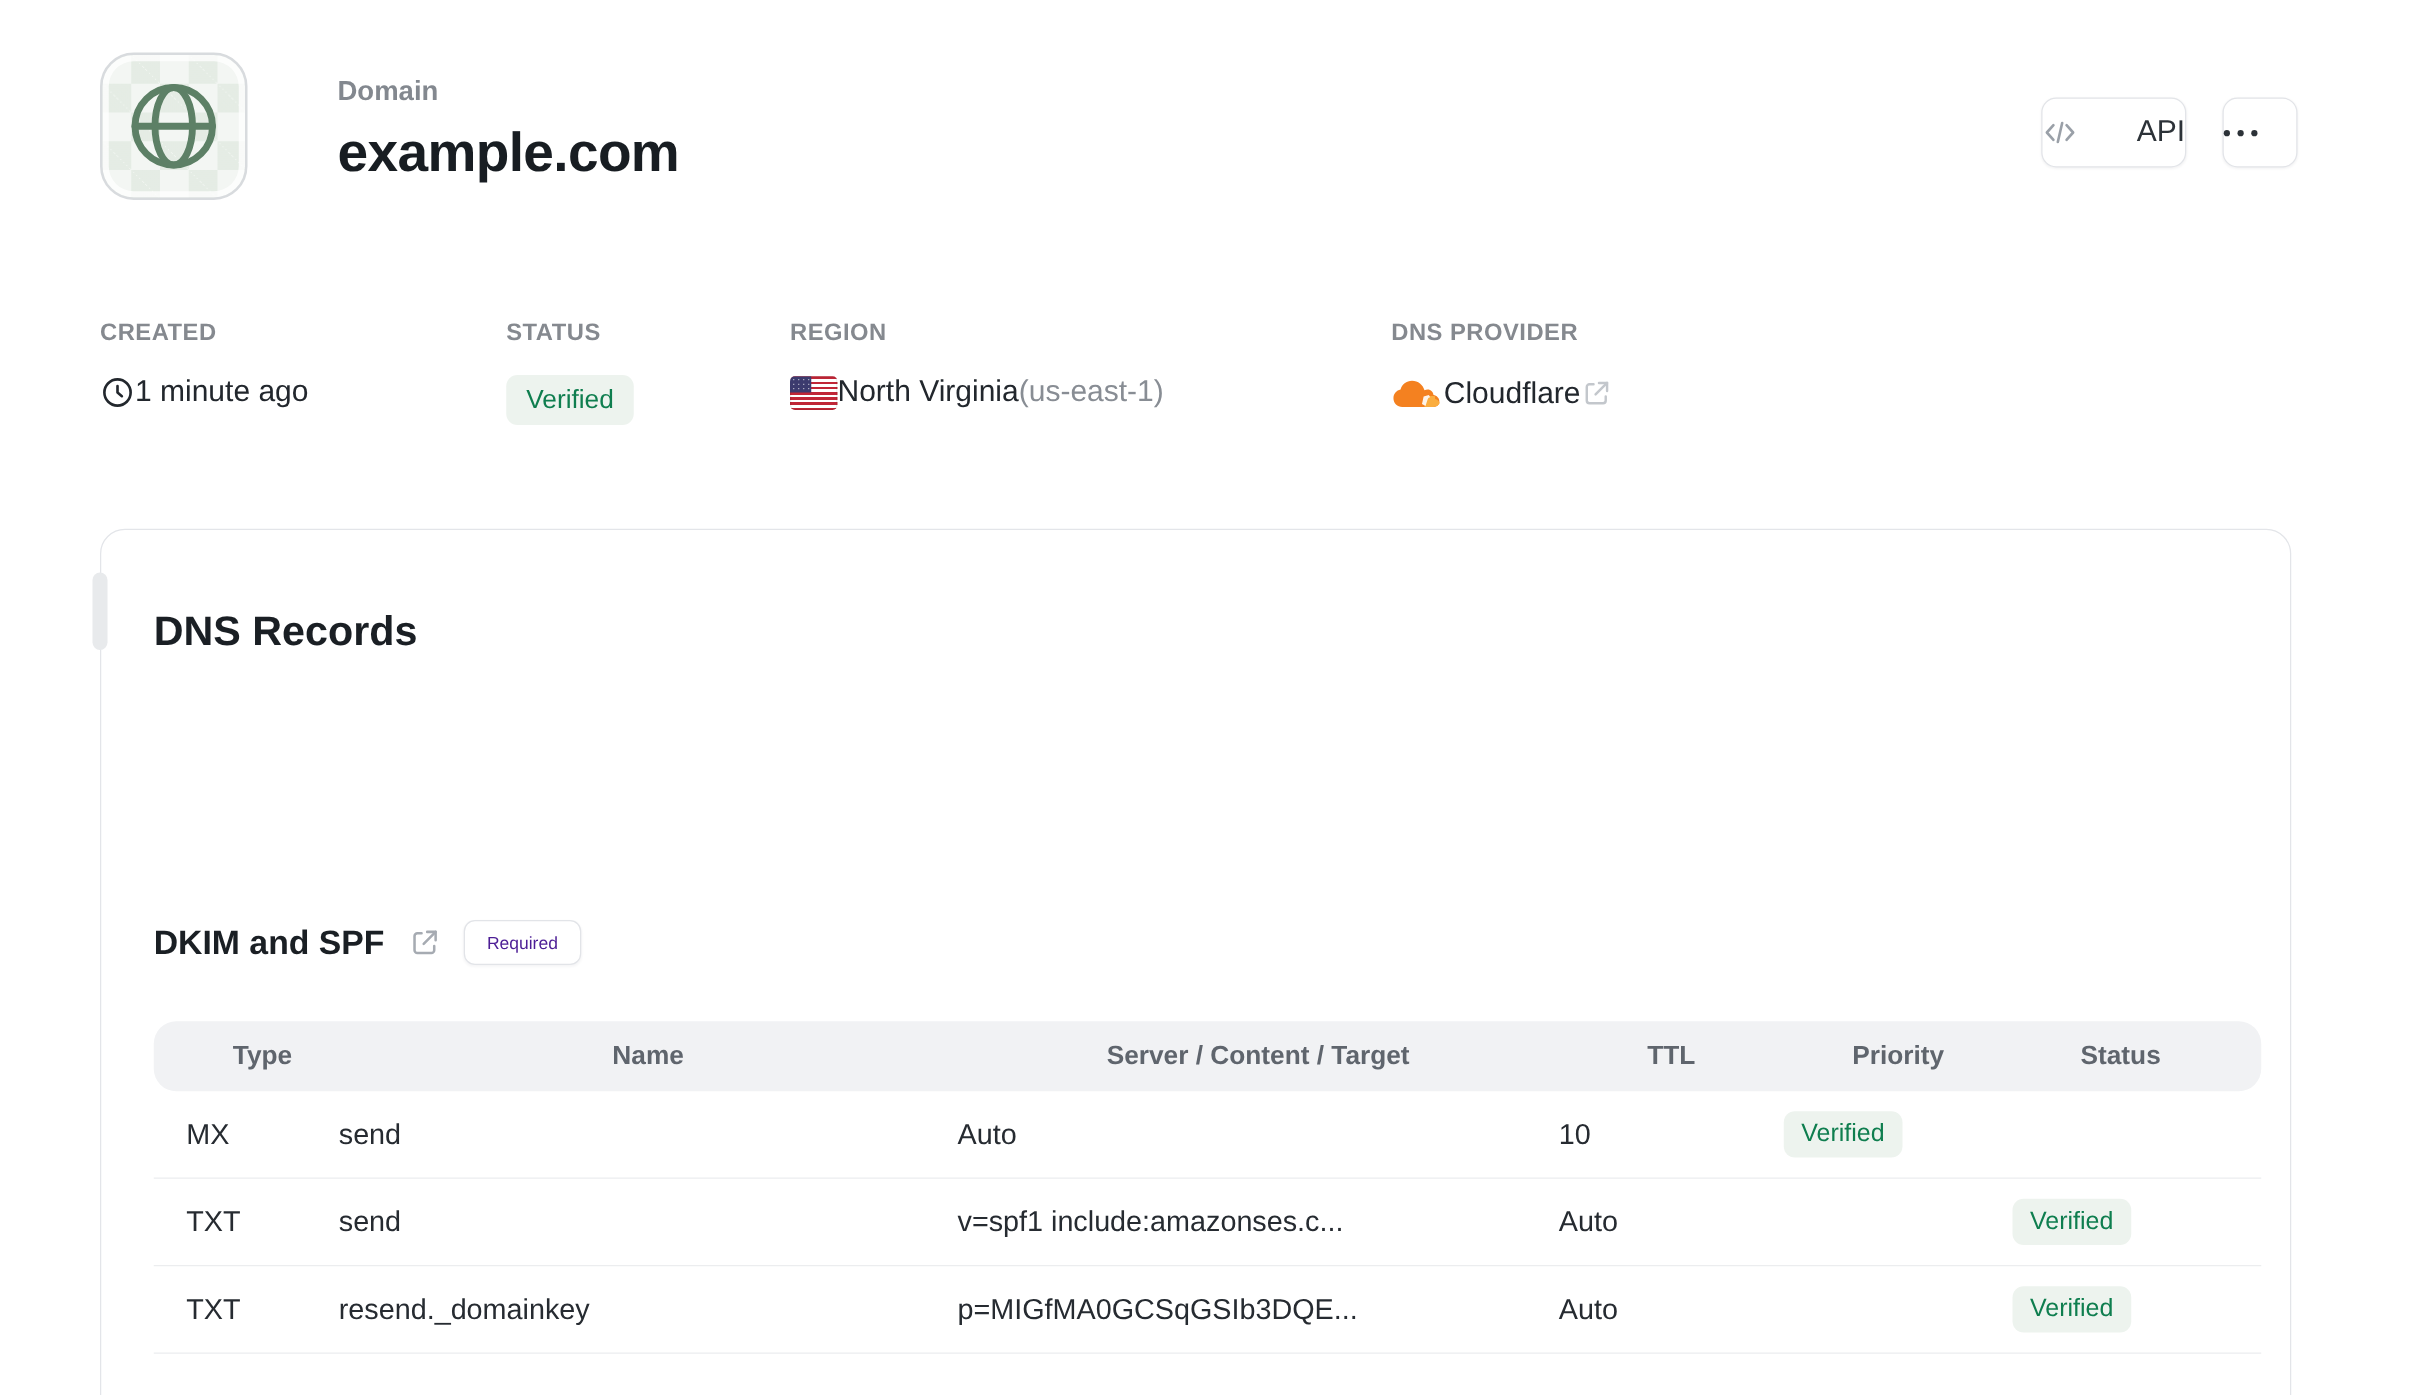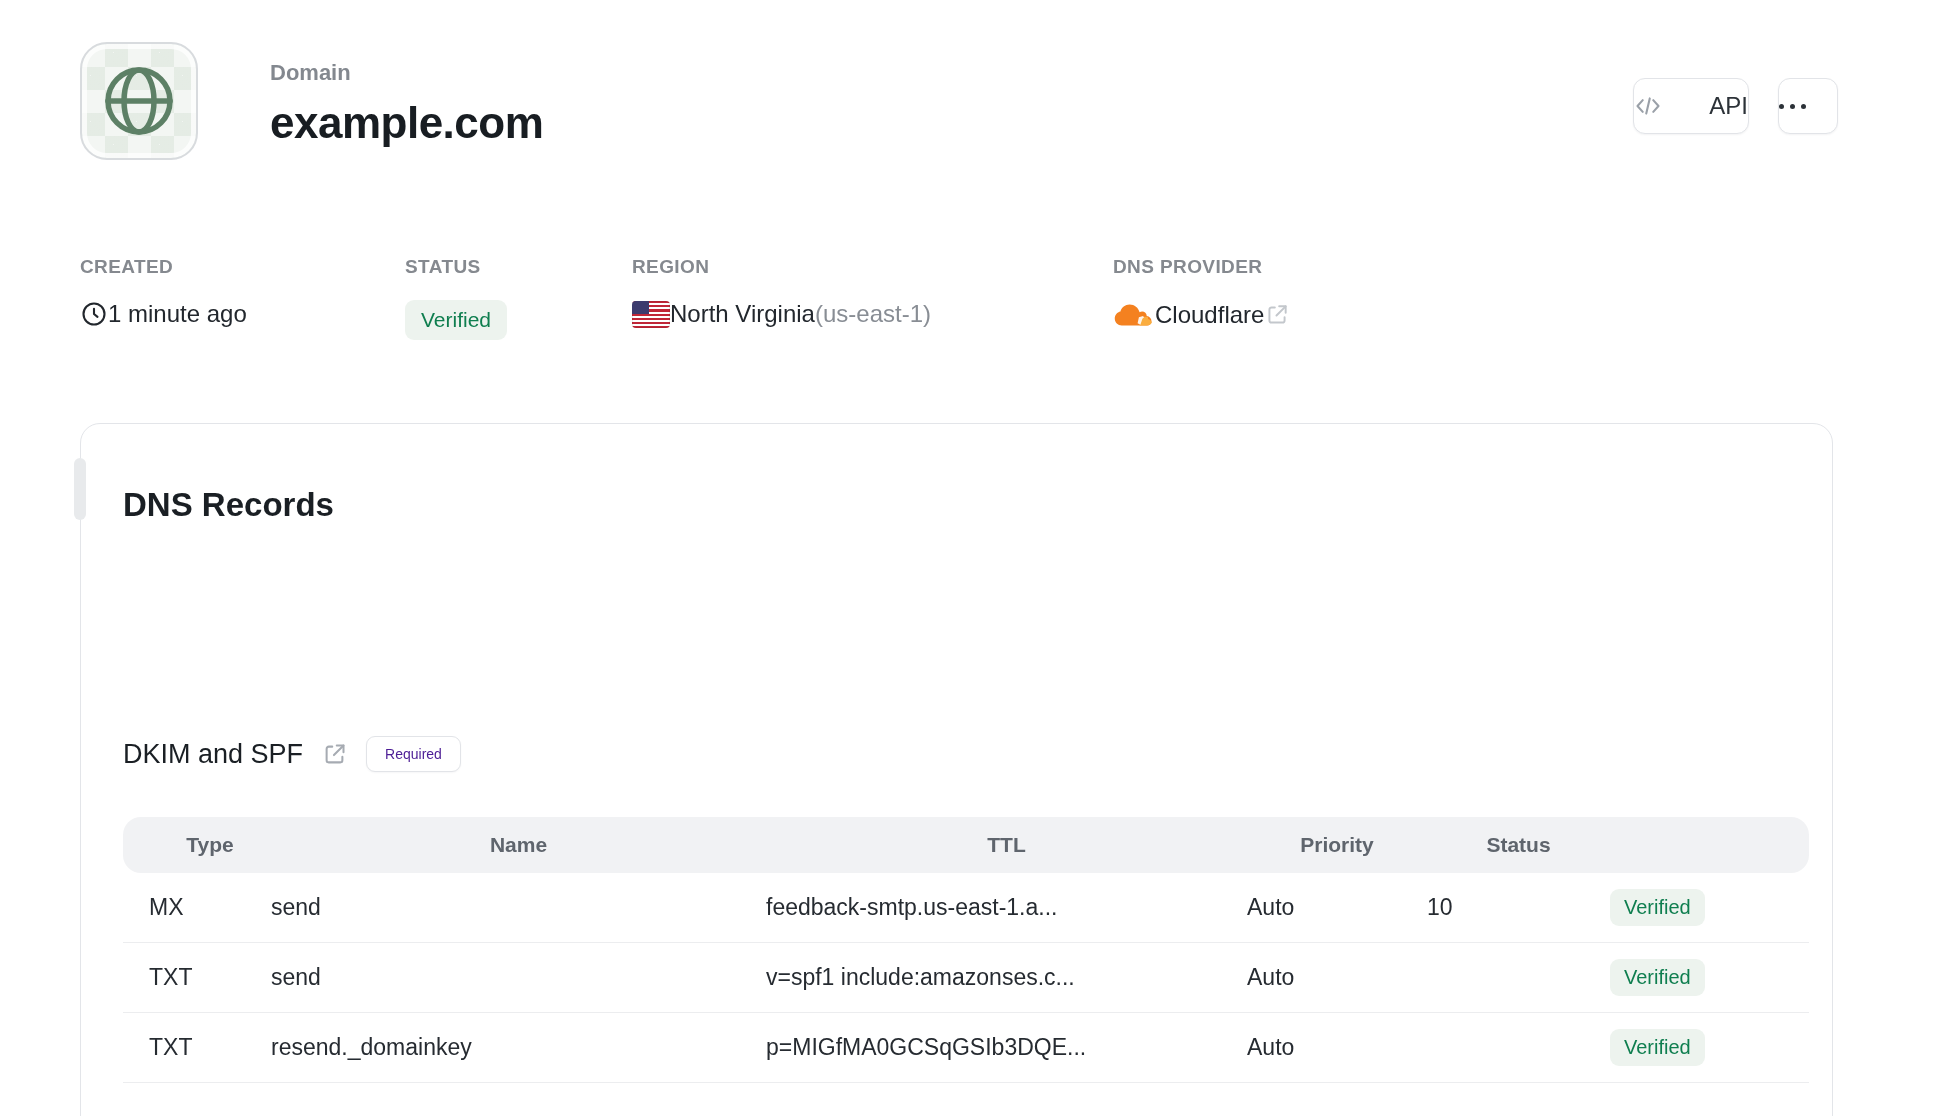--- a/index.html
+++ b/index.html
@@ -72,21 +72,21 @@
 
   .banner {
     position:absolute; left:42px; top:155px; width:1686px; height:100px;
     border:1px solid #e2e8e2; border-radius:12px;
     background:linear-gradient(100deg,#e9f3e9 0%,#f5faf5 45%,#fdfefd 80%,#ffffff 100%);
     display:flex; align-items:center; gap:26px; padding:0 44px;
   }
   .banner-text { font-size:23px; color:#333a42; }
 
   .section-row { position:absolute; left:42px; top:312px; display:flex; align-items:center; gap:18px; }
-  .section-title { font-size:27px; font-weight:400; color:#1a1f24; }
+  .section-title { font-size:27px; font-weight:700; color:#1a1f24; }
   .badge-outline {
     border:1px solid #e2e4e8; border-radius:9px; background:#fff;
     padding:9px 18px; font-size:14px; color:#4c1d95;
     box-shadow:0 1px 2px rgba(16,24,40,.04);
   }
 
   
   .table { position:absolute; left:42px; top:393px; width:1686px; }
   .trow {
     display:grid;
@@ -204,29 +204,29 @@
         <line x1="20" y1="4" x2="11.5" y2="12.5"></line>
       </svg>
     </span>
     <span class="badge-outline">Required</span>
   </div>
 
   <div class="table">
     <div class="trow thead">
       <div>Type</div>
       <div>Name</div>
+      <div>Server / Content / Target</div>
       <div>TTL</div>
       <div>Priority</div>
       <div>Status</div>
     </div>
 
     <div class="trow tbody-row">
       <div>MX</div>
       <div>send</div>
-      <div>feedback-smtp.us-east-1.a...</div>
       <div>Auto</div>
       <div>10</div>
       <div class="cell-badge">Verified</div>
     </div>
 
     <div class="trow tbody-row">
       <div>TXT</div>
       <div>send</div>
       <div>v=spf1 include:amazonses.c...</div>
       <div>Auto</div>

